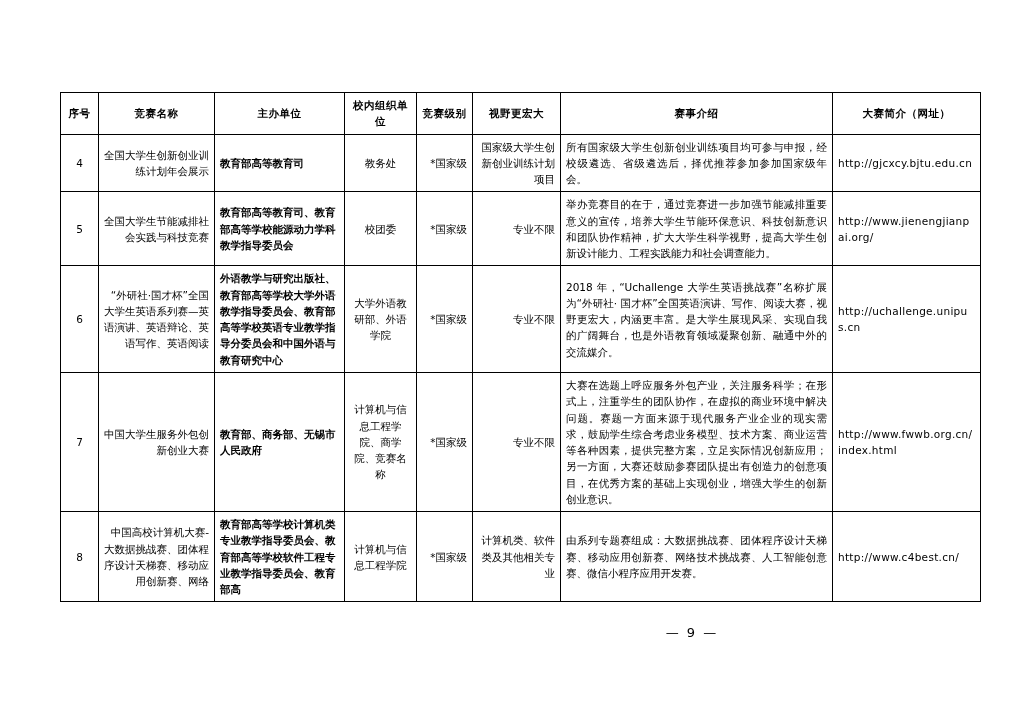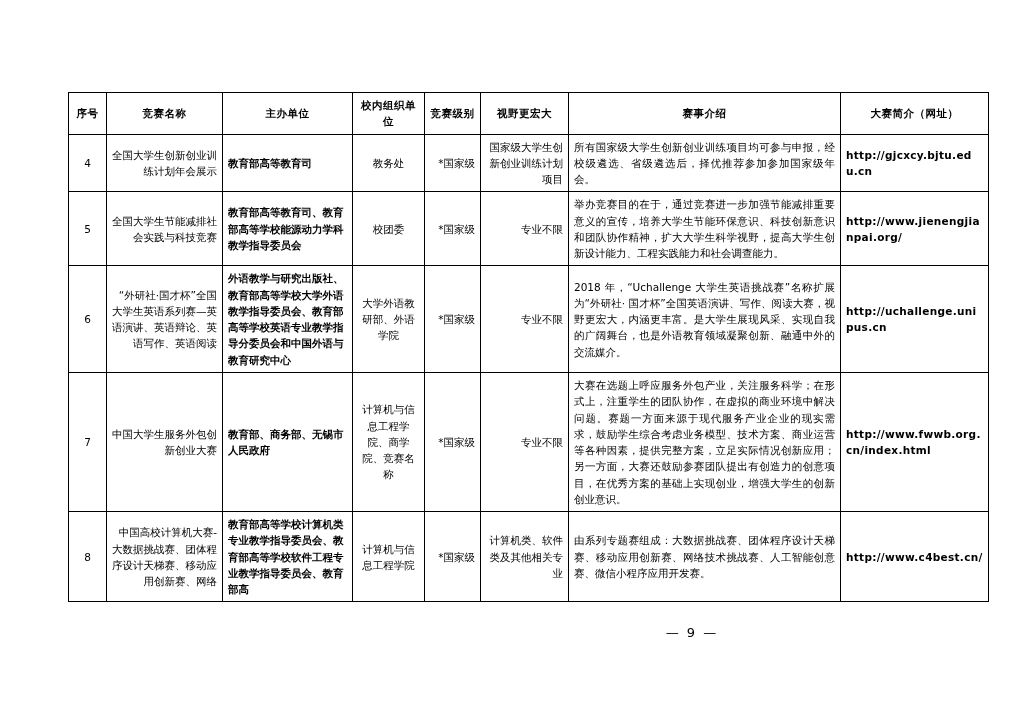--- a/index.html
+++ b/index.html
@@ -15,21 +15,21 @@
   .page {
     position: relative;
     width: 1024px;
     height: 724px;
     background: #ffffff;
     box-sizing: border-box;
     overflow: hidden;
   }
   .sheet {
     position: absolute;
-    left: 68px;
+    left: 60px;
     top: 92px;
     width: 920px;
   }
   table.doc-table {
     border-collapse: collapse;
     width: 920px;
     table-layout: fixed;
   }
   table.doc-table td, table.doc-table th {
     border: 1px solid #000000;
@@ -58,21 +58,20 @@
 
   td.seq { text-align: center; font-size: 11px; }
   td.center { text-align: right; }
   td.url {
     font-family: "DejaVu Sans", "Liberation Sans", sans-serif;
     font-size: 10px;
     letter-spacing: 0.3px;
     word-break: break-all;
     line-height: 1.6;
     padding-left: 8px;
-    font-weight: bold;
   }
   td.intro {
     text-align: justify;
     line-height: 1.75;
     padding: 6px 8px;
   }
   td.namecell {
     line-height: 1.75;
     padding: 6px 6px;
     text-align: right;

